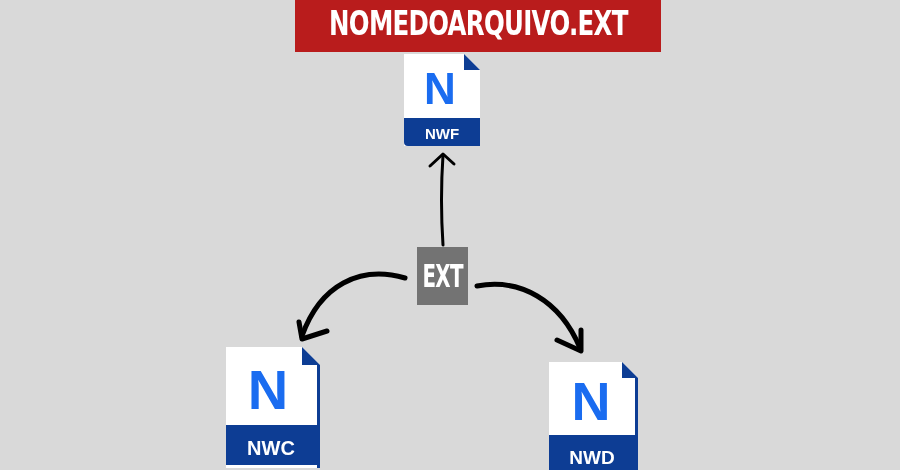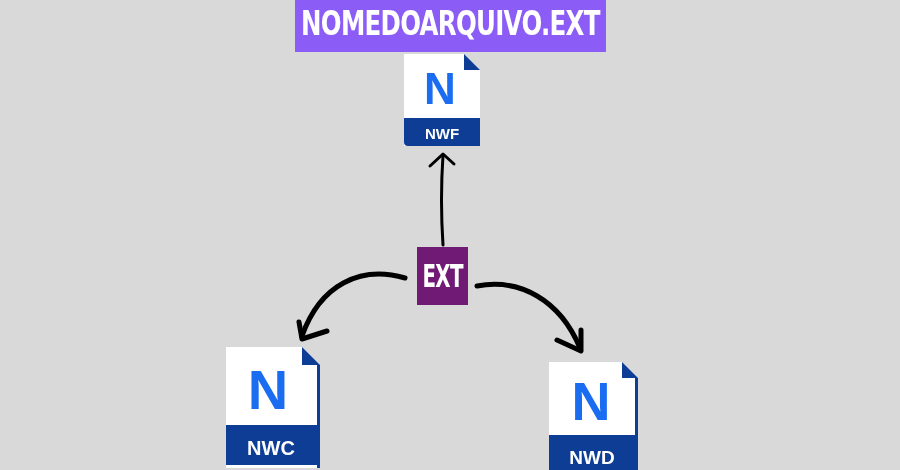--- a/index.html
+++ b/index.html
@@ -1,22 +1,22 @@
 <!DOCTYPE html>
 <html><head>
 <meta charset="utf-8">
 <style>
   html, body { margin:0; padding:0; }
   body { width:900px; height:470px; background:#d9d9d9; position:relative; overflow:hidden;
          font-family:"Liberation Sans", sans-serif; }
-  .title-box { position:absolute; left:295px; top:0; width:311px; height:52px; background:#8b5cf6;
+  .title-box { position:absolute; left:295px; top:0; width:366px; height:52px; background:#b91c1c;
                display:flex; align-items:center; justify-content:center; }
   .title-text { color:#fff; font-family:"DejaVu Sans", sans-serif; font-weight:bold; font-size:34px;
                 letter-spacing:-1px; transform:scaleX(0.72); white-space:nowrap; line-height:1; margin-top:-6px; }
-  .ext-box { position:absolute; left:417px; top:247px; width:51px; height:58px; background:#701a75;
+  .ext-box { position:absolute; left:417px; top:247px; width:51px; height:58px; background:#737373;
              display:flex; align-items:center; justify-content:center; }
   .ext-text { color:#fff; font-family:"DejaVu Sans", sans-serif; font-weight:bold; font-size:32px;
               transform:scaleX(0.62); line-height:1; letter-spacing:-1px; }
   .file-icon { position:absolute; }
   .file-icon svg { display:block; width:100%; height:100%; }
   .arrows { position:absolute; left:0; top:0; width:900px; height:470px; pointer-events:none; }
 </style>
 </head>
 <body>
 

